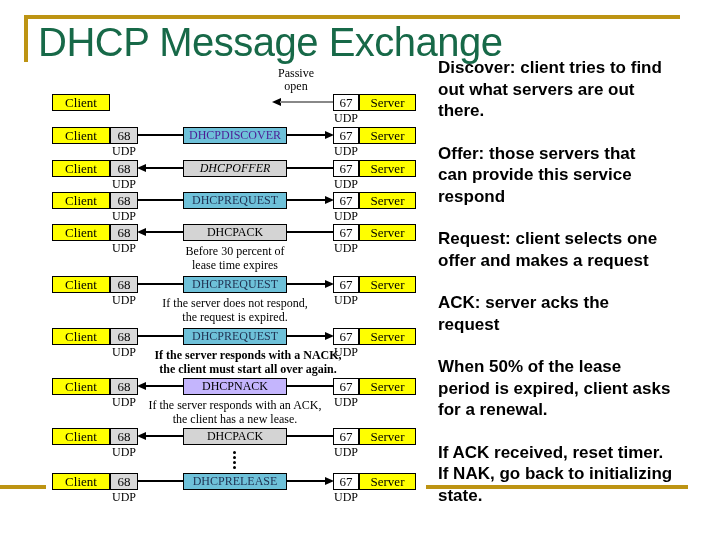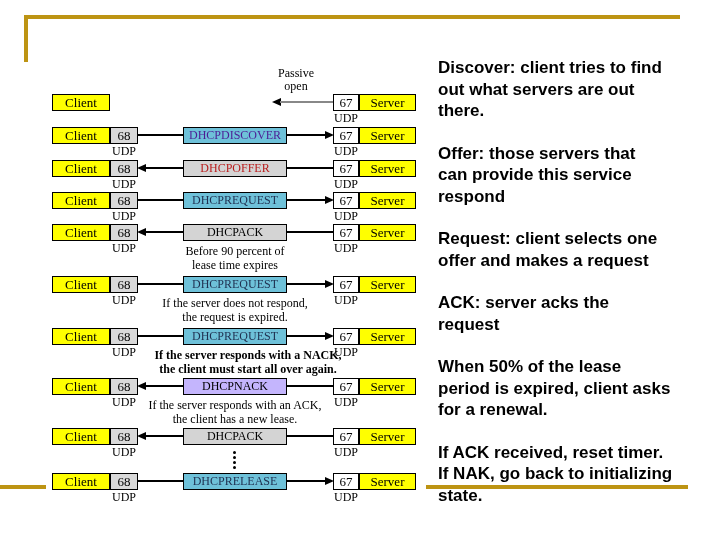--- a/index.html
+++ b/index.html
@@ -31,20 +31,21 @@
   .dot{position:absolute;width:3px;height:3px;border-radius:50%;background:#000;}
 </style>
 </head>
 <body>
 
 <div class="slide">
   <div class="accent goldtop gold" style="background: rgb(189, 148, 19);"></div>
   <div class="accent goldtick gold" style="background: rgb(189, 148, 19);"></div>
   <div class="accent goldbottom gold" style="background: rgb(189, 148, 19);"></div>
 
+  <div class="title" style="color: rgb(23, 105, 72);">DHCP Message Exchange</div>
 
   <div class="diagram">
       <div class="bx" style="left: 6px; top: 32px; width: 58px; background: rgb(255, 255, 0);">Client</div>
       <div class="bx" style="left: 287px; top: 32px; width: 26px; background: rgb(255, 255, 255);">67</div>
       <div class="bx" style="left: 313px; top: 32px; width: 57px; background: rgb(255, 255, 0);">Server</div>
       <div class="lbl" style="left: 279px; top: 50px; width: 42px;">UDP</div>
       <div class="lbl" style="left: 200px; top: 5px; width: 100px;">Passive
 open</div>
       <div class="ah l" style="left: 226px; top: 36px;"></div>
       <div class="ln" style="left: 234px; top: 39px; width: 53px; background: rgb(136, 136, 136);"></div>
@@ -57,21 +58,21 @@
       <div class="bx" style="left: 137px; top: 65px; width: 104px; font-size: 12px; background: rgb(110, 193, 217); color: #4c1d95;">DHCPDISCOVER</div>
       <div class="ln" style="left: 92px; top: 72px; width: 45px;"></div>
       <div class="ln" style="left: 241px; top: 72px; width: 39px;"></div>
       <div class="ah r" style="left: 279px; top: 69px;"></div>
       <div class="bx" style="left: 6px; top: 98px; width: 58px; background: rgb(255, 255, 0);">Client</div>
       <div class="bx" style="left: 287px; top: 98px; width: 26px; background: rgb(255, 255, 255);">67</div>
       <div class="bx" style="left: 313px; top: 98px; width: 57px; background: rgb(255, 255, 0);">Server</div>
       <div class="lbl" style="left: 279px; top: 116px; width: 42px;">UDP</div>
       <div class="bx" style="left: 64px; top: 98px; width: 28px; background: rgb(217, 217, 217);">68</div>
       <div class="lbl" style="left: 56px; top: 116px; width: 44px;">UDP</div>
-      <div class="bx" style="left: 137px; top: 98px; width: 104px; font-size: 12px; background: rgb(212, 212, 212); color: #b91c1c;">DHCPOFFER</div>
+      <div class="bx" style="left: 137px; top: 98px; width: 104px; font-size: 12px; background: rgb(212, 212, 212); color: #000000; font-style: italic;">DHCPOFFER</div>
       <div class="ah l" style="left: 91px; top: 102px;"></div>
       <div class="ln" style="left: 99px; top: 105px; width: 38px;"></div>
       <div class="ln" style="left: 241px; top: 105px; width: 46px;"></div>
       <div class="bx" style="left: 6px; top: 130px; width: 58px; background: rgb(255, 255, 0);">Client</div>
       <div class="bx" style="left: 287px; top: 130px; width: 26px; background: rgb(255, 255, 255);">67</div>
       <div class="bx" style="left: 313px; top: 130px; width: 57px; background: rgb(255, 255, 0);">Server</div>
       <div class="lbl" style="left: 279px; top: 148px; width: 42px;">UDP</div>
       <div class="bx" style="left: 64px; top: 130px; width: 28px; background: rgb(217, 217, 217);">68</div>
       <div class="lbl" style="left: 56px; top: 148px; width: 44px;">UDP</div>
       <div class="bx" style="left: 137px; top: 130px; width: 104px; font-size: 12px; background: rgb(110, 193, 217); color: rgb(31, 48, 80);">DHCPREQUEST</div>
@@ -81,21 +82,21 @@
       <div class="bx" style="left: 6px; top: 162px; width: 58px; background: rgb(255, 255, 0);">Client</div>
       <div class="bx" style="left: 287px; top: 162px; width: 26px; background: rgb(255, 255, 255);">67</div>
       <div class="bx" style="left: 313px; top: 162px; width: 57px; background: rgb(255, 255, 0);">Server</div>
       <div class="lbl" style="left: 279px; top: 180px; width: 42px;">UDP</div>
       <div class="bx" style="left: 64px; top: 162px; width: 28px; background: rgb(217, 217, 217);">68</div>
       <div class="lbl" style="left: 56px; top: 180px; width: 44px;">UDP</div>
       <div class="bx" style="left: 137px; top: 162px; width: 104px; font-size: 12px; background: rgb(212, 212, 212); color: rgb(0, 0, 0);">DHCPACK</div>
       <div class="ah l" style="left: 91px; top: 166px;"></div>
       <div class="ln" style="left: 99px; top: 169px; width: 38px;"></div>
       <div class="ln" style="left: 241px; top: 169px; width: 46px;"></div>
-      <div class="cap" style="left: 81px; top: 182px; width: 216px;">Before 90 percent of
+      <div class="cap" style="left: 81px; top: 182px; width: 216px;">Before 30 percent of
 lease time expires</div>
       <div class="bx" style="left: 6px; top: 214px; width: 58px; background: rgb(255, 255, 0);">Client</div>
       <div class="bx" style="left: 287px; top: 214px; width: 26px; background: rgb(255, 255, 255);">67</div>
       <div class="bx" style="left: 313px; top: 214px; width: 57px; background: rgb(255, 255, 0);">Server</div>
       <div class="lbl" style="left: 279px; top: 232px; width: 42px;">UDP</div>
       <div class="bx" style="left: 64px; top: 214px; width: 28px; background: rgb(217, 217, 217);">68</div>
       <div class="lbl" style="left: 56px; top: 232px; width: 44px;">UDP</div>
       <div class="bx" style="left: 137px; top: 214px; width: 104px; font-size: 12px; background: rgb(110, 193, 217); color: rgb(31, 48, 80);">DHCPREQUEST</div>
       <div class="ln" style="left: 92px; top: 221px; width: 45px;"></div>
       <div class="ln" style="left: 241px; top: 221px; width: 39px;"></div>

